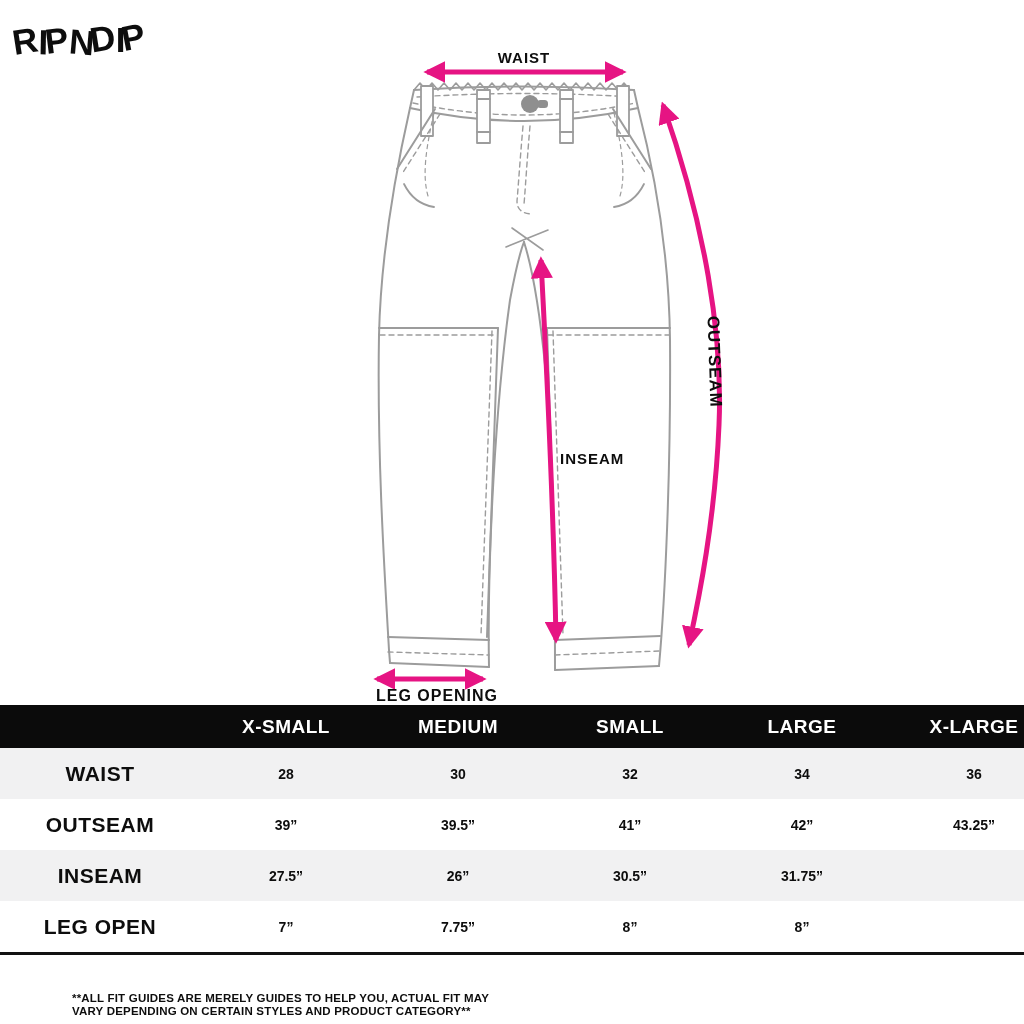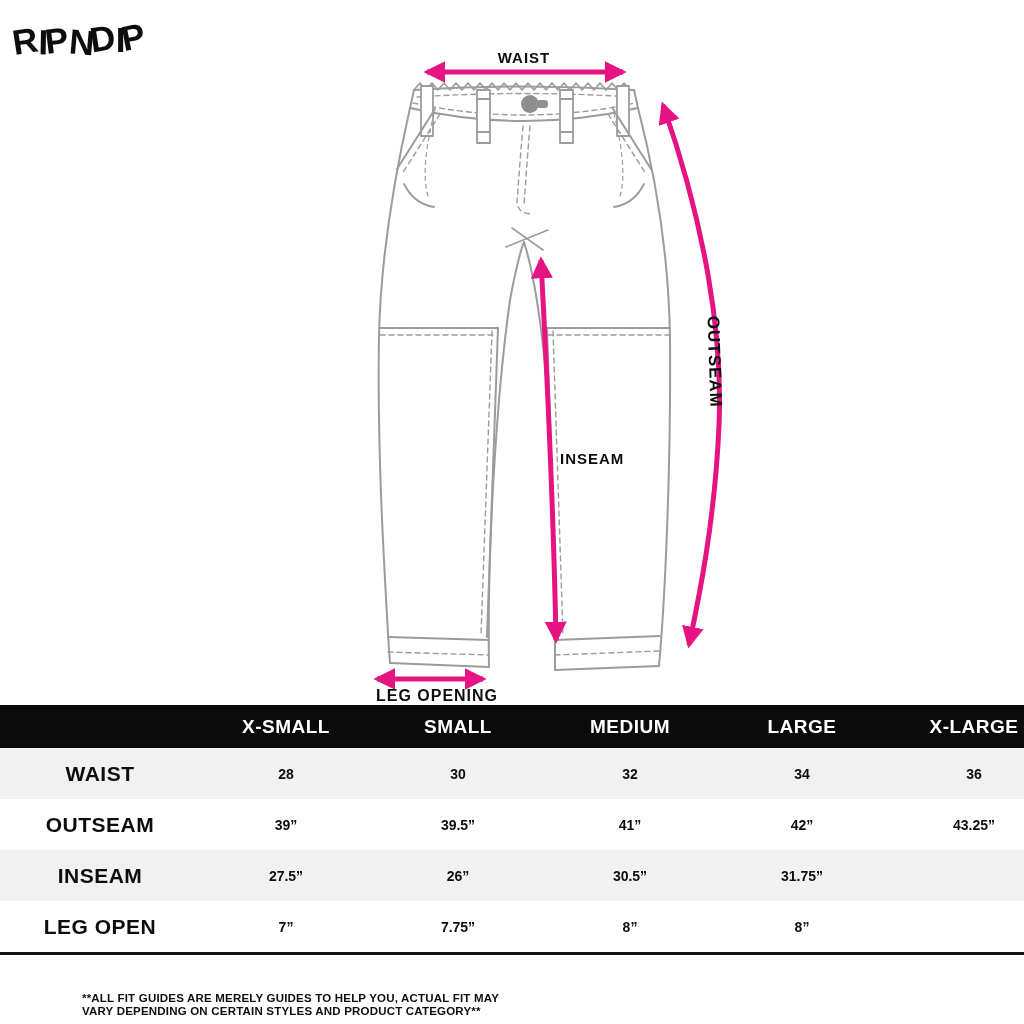--- a/index.html
+++ b/index.html
@@ -13,21 +13,21 @@
   .t-head{height:43px;background:#0b0b0b;}
   .t-head .cell{color:#fff;font-size:19px;font-weight:700;letter-spacing:.5px;}
   .t-body-row{height:51px;}
   .t-body-row.alt{background:#f1f1f2;}
   .cell{display:flex;align-items:center;justify-content:center;}
   .row-label{font-size:21px;font-weight:700;letter-spacing:.5px;}
   .val{font-size:14px;font-weight:700;}
   #divider{position:absolute;left:0;top:952px;width:1024px;height:3px;background:#111;}
 
   
-  #disclaimer{position:absolute;left:82px;top:992px;font-size:11.5px;font-weight:700;
+  #disclaimer{position:absolute;left:72px;top:992px;font-size:11.5px;font-weight:700;
               line-height:13px;letter-spacing:.2px;white-space:nowrap;}
   #units-note{position:absolute;left:604px;top:977px;font-size:18px;font-weight:700;
               letter-spacing:.3px;white-space:nowrap;}
 
   
   #diagram{position:absolute;left:0;top:0;}
 </style>
 </head>
 <body>
 <div id="page">
@@ -114,22 +114,22 @@
     <text transform="translate(709,362) rotate(88)" font-size="17" letter-spacing="1" text-anchor="middle">OUTSEAM</text>
     <text x="560" y="464" font-size="15" letter-spacing="1">INSEAM</text>
     <text x="437" y="701" font-size="16" letter-spacing="1" text-anchor="middle">LEG OPENING</text>
   </g>
 </svg>
 
 <div id="size-table">
   <div class="t-row t-head">
     <div class="cell"></div>
     <div class="cell">X-SMALL</div>
+    <div class="cell">MEDIUM</div>
     <div class="cell">SMALL</div>
-    <div class="cell">MEDIUM</div>
     <div class="cell">LARGE</div>
     <div class="cell">X-LARGE</div>
   </div>
 
   <div class="t-row t-body-row alt">
     <div class="cell row-label">WAIST</div>
     <div class="cell val">28</div>
     <div class="cell val">30</div>
     <div class="cell val">32</div>
     <div class="cell val">34</div>

